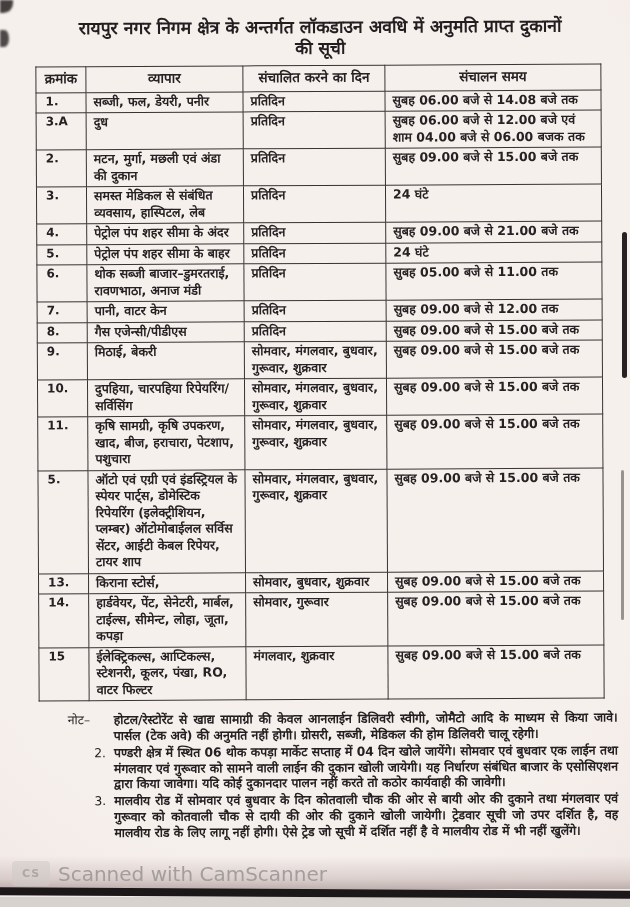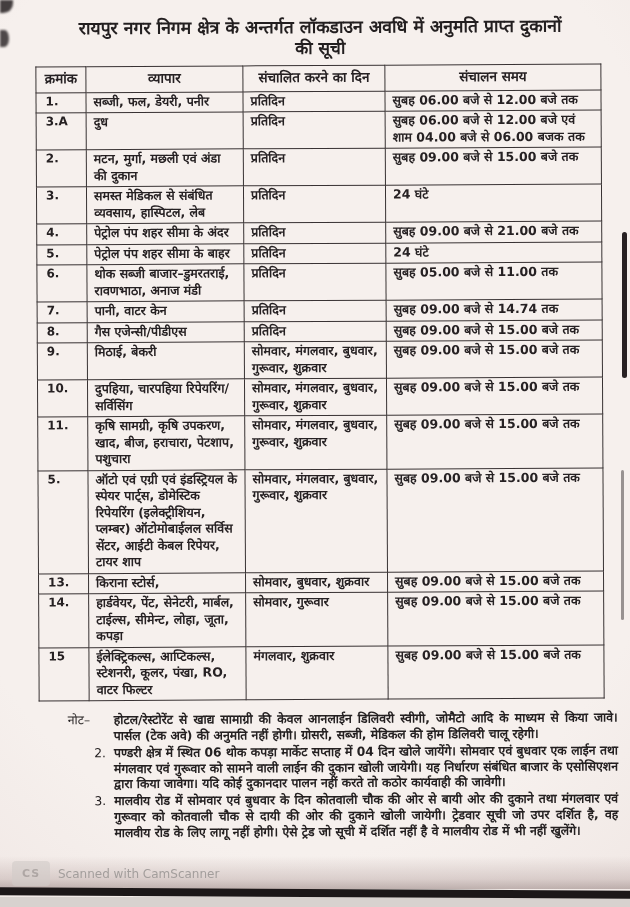--- a/index.html
+++ b/index.html
@@ -53,21 +53,21 @@
     position:absolute;left:12px;top:861px;
     display:flex;align-items:center;gap:8px;text-align:right;
   }
   .cs-logo{
     width:38px;height:25px;border-radius:4px;
     background:#d2ccc9;opacity:.6;
     display:flex;align-items:center;justify-content:center;
     font-size:11px;font-weight:700;color:#8f8a88;letter-spacing:1px;
   }
   .watermark-text{
-    font-size:12px;color:#a39e9c;font-weight:400;
+    font-size:20px;color:#a39e9c;font-weight:400;
   }
   
   .bottom-shadow{
     position:absolute;left:0;top:856px;width:630px;height:33px;
     background:linear-gradient(180deg, rgba(186,168,165,0) 0%, rgba(178,158,156,.40) 70%, rgba(146,126,124,.55) 100%);
   }
   .bottom-bar{
     position:absolute;left:-4px;top:889px;width:640px;height:8px;
     background:#1c1718;transform:rotate(0.3deg);
   }
@@ -110,21 +110,21 @@
         <th>व्यापार</th>
         <th>संचालित करने का दिन</th>
         <th>संचालन समय</th>
       </tr>
     </thead>
     <tbody>
         <tr>
           <td class="sn">1.</td>
           <td class="trade">सब्जी, फल, डेयरी, पनीर</td>
           <td class="days">प्रतिदिन</td>
-          <td class="time">सुबह 06.00 बजे से 12.00 बजे तक</td>
+          <td class="time">सुबह 06.00 बजे से 14.08 बजे तक</td>
         </tr>
         <tr>
           <td class="sn">3.A</td>
           <td class="trade">दुध</td>
           <td class="days">प्रतिदिन</td>
           <td class="time">सुबह 06.00 बजे से 12.00 बजे एवं शाम 04.00 बजे से 06.00 बजक तक</td>
         </tr>
         <tr>
           <td class="sn">2.</td>
           <td class="trade">मटन, मुर्गा, मछली एवं अंडा की दुकान</td>
@@ -152,21 +152,21 @@
         <tr>
           <td class="sn">6.</td>
           <td class="trade">थोक सब्जी बाजार–डुमरतराई, रावणभाठा, अनाज मंडी</td>
           <td class="days">प्रतिदिन</td>
           <td class="time">सुबह 05.00 बजे से 11.00 तक</td>
         </tr>
         <tr>
           <td class="sn">7.</td>
           <td class="trade">पानी, वाटर केन</td>
           <td class="days">प्रतिदिन</td>
-          <td class="time">सुबह 09.00 बजे से 14.74 तक</td>
+          <td class="time">सुबह 09.00 बजे से 12.00 तक</td>
         </tr>
         <tr>
           <td class="sn">8.</td>
           <td class="trade">गैस एजेन्सी/पीडीएस</td>
           <td class="days">प्रतिदिन</td>
           <td class="time">सुबह 09.00 बजे से 15.00 बजे तक</td>
         </tr>
         <tr>
           <td class="sn">9.</td>
           <td class="trade">मिठाई, बेकरी</td>

